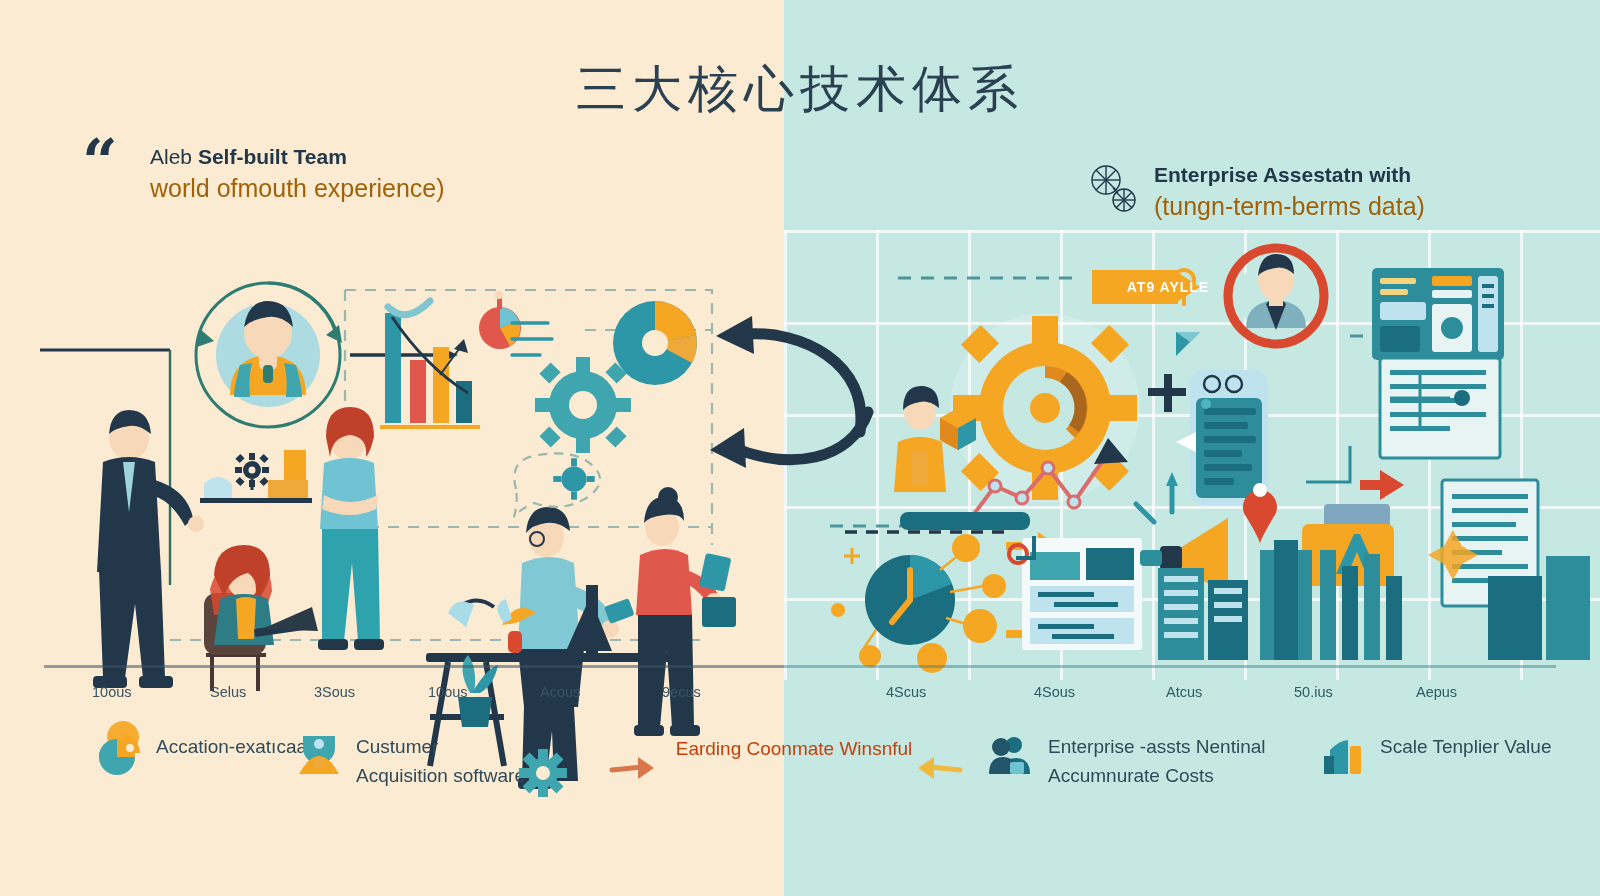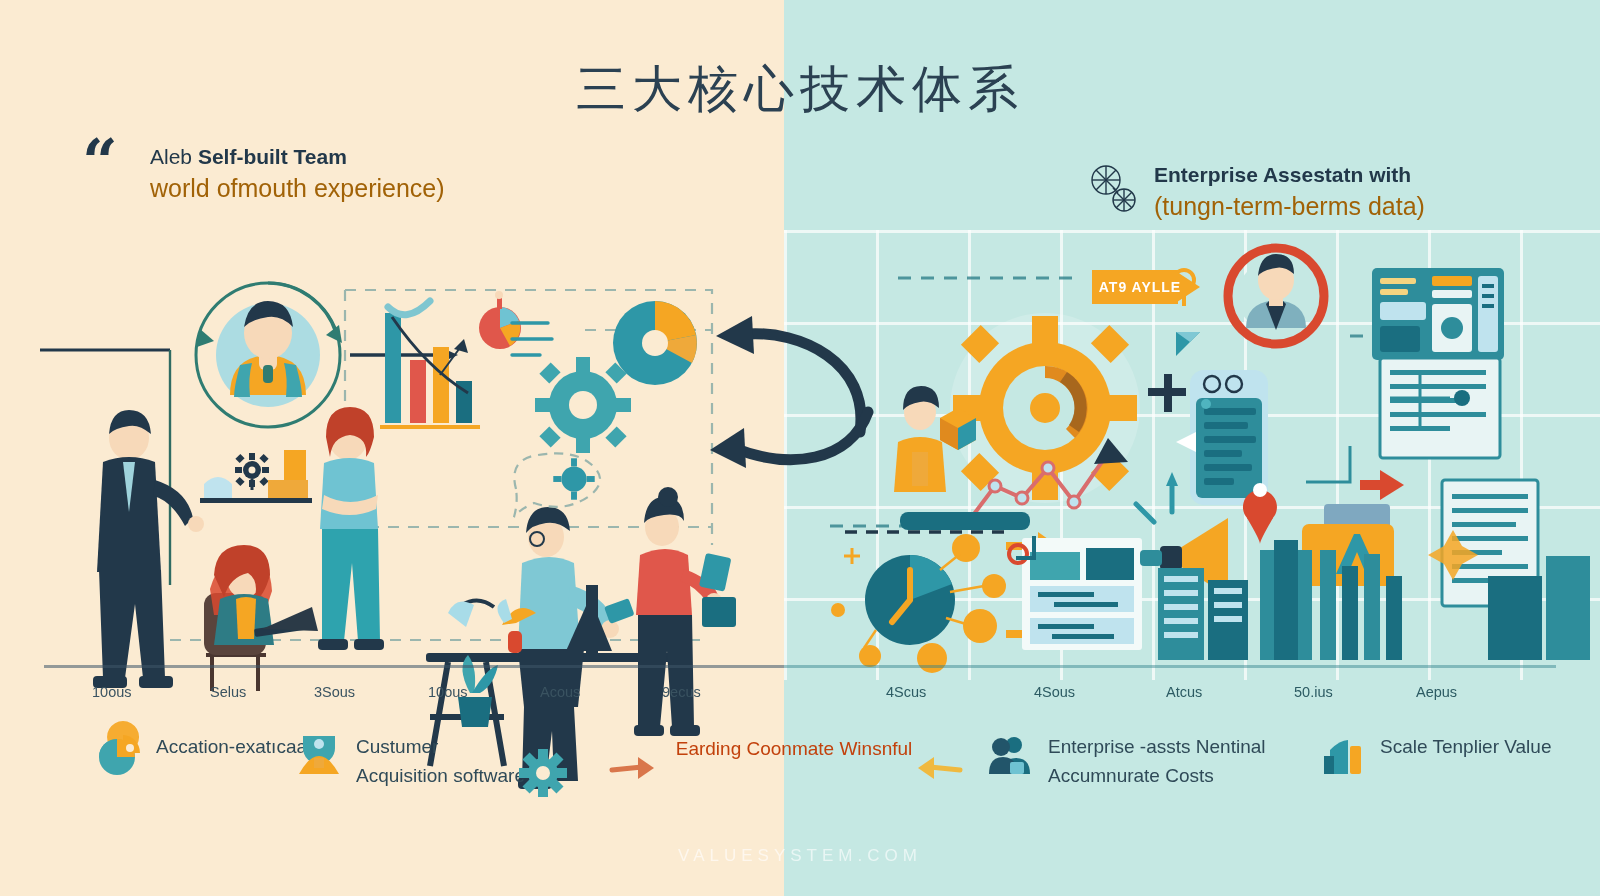--- a/index.html
+++ b/index.html
@@ -83,21 +83,21 @@
   #signpost{position:absolute;left:1092px;top:270px;width:112px;height:34px;}
   #signpost .sbody{position:absolute;left:0;top:0;width:86px;height:34px;background:#F5A623;}
   #signpost .shead{
     position:absolute;left:82px;top:0;width:0;height:0;
     border-top:17px solid transparent;border-bottom:17px solid transparent;
     border-left:26px solid #F5A623;
   }
   #signpost .slbl{
     position:absolute;left:0;top:0;width:96px;height:34px;
     display:flex;align-items:center;justify-content:center;
-    color:#fff;font-size:14px;font-weight:700;letter-spacing:1px;white-space:nowrap;
+    color:#fff;font-size:14px;font-weight:700;letter-spacing:1px;white-space:nowrap;padding-left:28px;
   }
 
   
   #watermark{
     position:absolute;left:0;top:846px;width:1600px;text-align:center;
     font-size:17px;letter-spacing:5px;color:rgba(255,255,255,.62);
   }
 
   svg{display:block;overflow:visible;}
 </style>
@@ -699,15 +699,14 @@
         <circle cx="26" cy="13" r="8" fill="#1A6E80"></circle>
         <path d="M14,42 q0,-16 14,-16 q14,0 14,16 z" fill="#1A6E80"></path>
         <circle cx="13" cy="15" r="9" fill="#22556A"></circle>
         <path d="M1,42 q0,-17 14,-17 q14,0 14,17 z" fill="#22556A"></path>
         <rect x="22" y="30" width="14" height="12" rx="2" fill="#6FC3D2"></rect>
       </svg>
     </span>
     <span class="lab" style="max-width:230px;">Enterprise -assts Nentinal Accumnurate Costs</span>
   </div>
 
-  <div id="watermark">VALUESYSTEM.COM</div>
 
 </div>
 
 </body></html>

